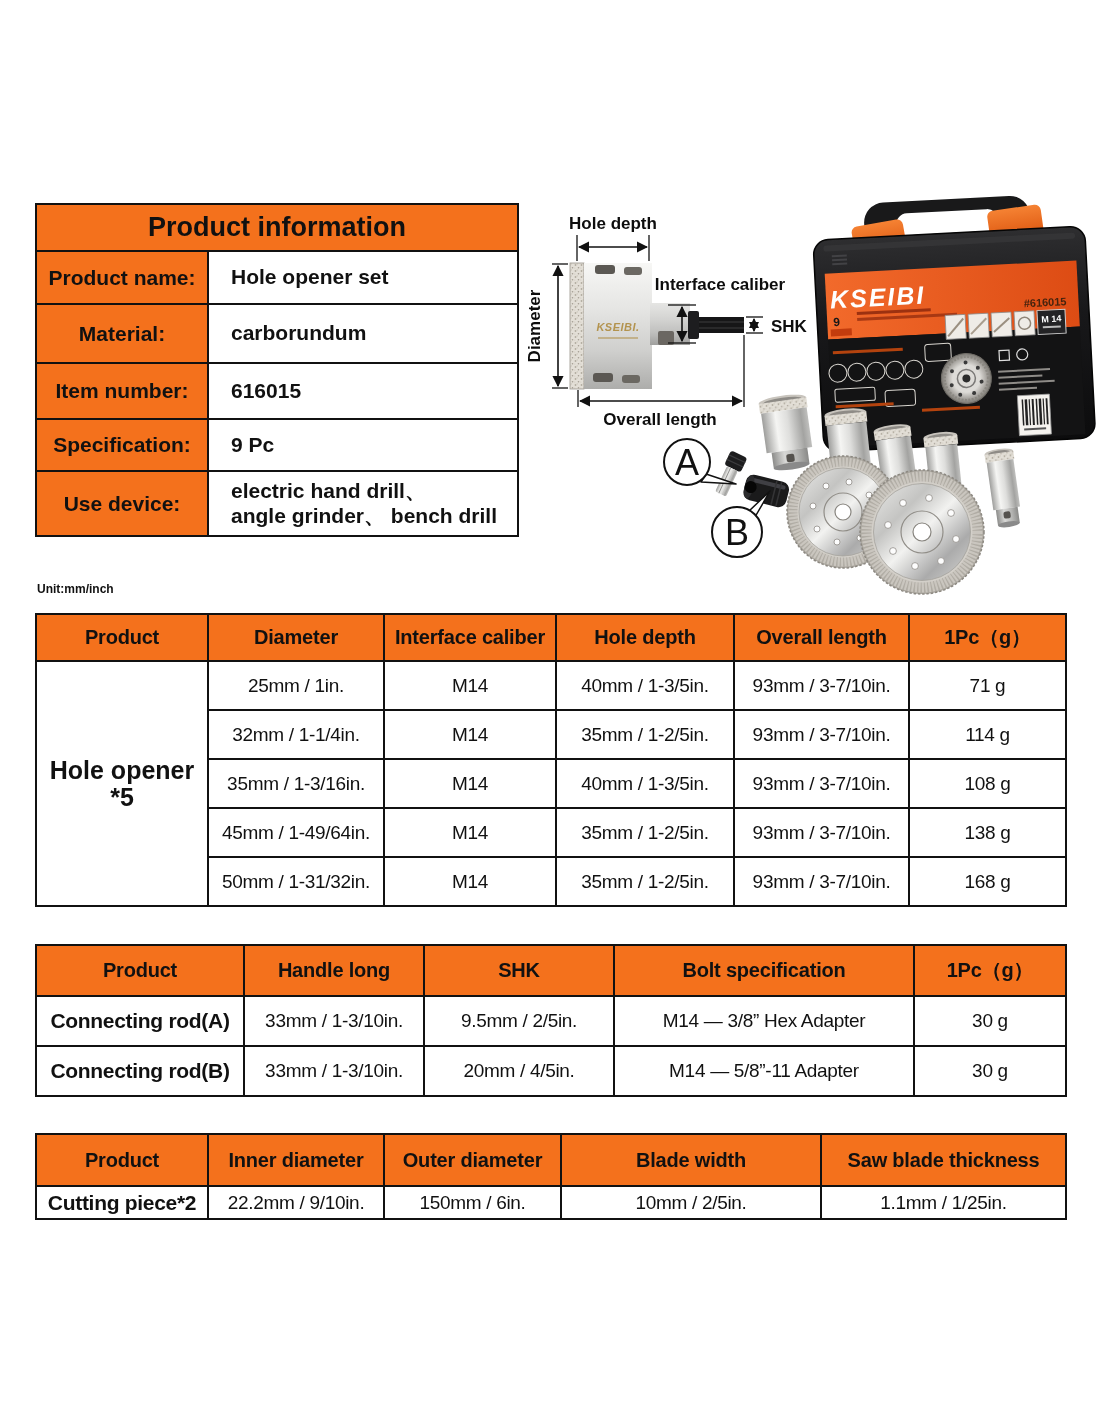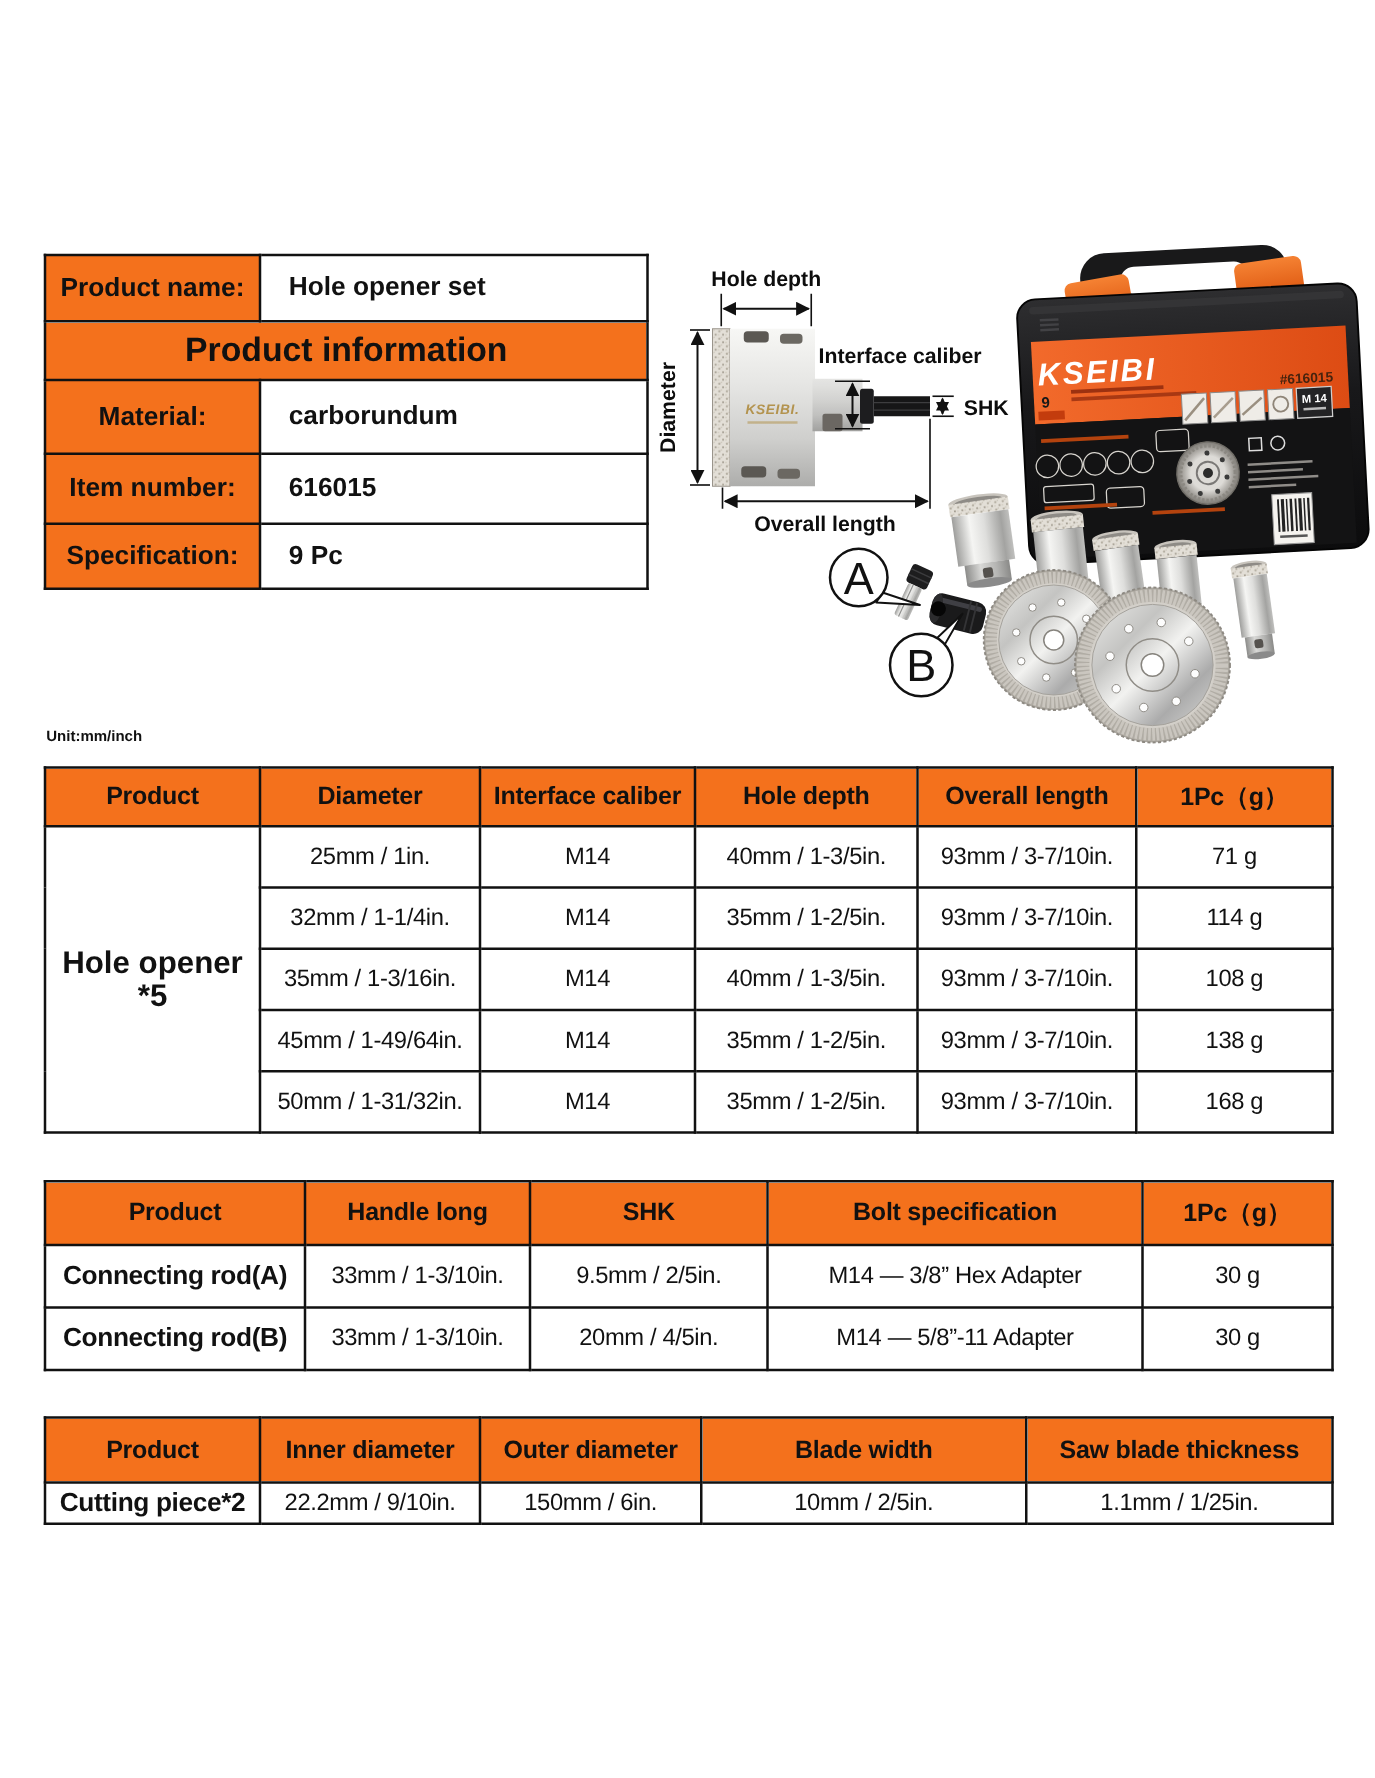--- a/index.html
+++ b/index.html
@@ -26,38 +26,45 @@
 </head>
 <body>
 
 <div class="abs" style="left:35px;top:203px;">
   <table style="width:482px;">
     <colgroup>
         <col style="width:172px">
         <col style="width:310px">
       </colgroup>
     <tbody>
-        <tr style="height:53px">
+        <tr style="height:47px">
+      <th colspan="2" class="orange pi-title">Product information</th>
+    </tr>
+    <tr style="height:53px">
       <td class="orange pi-lbl">Product name:</td>
       <td class="pi-val">Hole opener set</td>
-    </tr>
-    <tr style="height:47px">
-      <th colspan="2" class="orange pi-title">Product information</th>
     </tr>
     <tr style="height:59px">
       <td class="orange pi-lbl">Material:</td>
       <td class="pi-val">carborundum</td>
     </tr>
     <tr style="height:56px">
       <td class="orange pi-lbl">Item number:</td>
       <td class="pi-val">616015</td>
     </tr>
     <tr style="height:52px">
       <td class="orange pi-lbl">Specification:</td>
       <td class="pi-val">9 Pc</td>
+    </tr>
+    <tr style="height:65px">
+      <td class="orange pi-lbl">Use device:</td>
+      <td class="pi-val">
+        <div>electric hand drill、</div>
+        <div>angle grinder、 bench drill</div>
+      </td>
     </tr>
   </tbody>
     </table>
 </div>
 
 <svg class="abs" style="left:520px;top:185px;" width="580" height="425" viewBox="0 0 580 425">
   <defs>
     <marker id="arw" viewBox="0 0 10 10" refX="9" refY="5" markerWidth="7" markerHeight="7" orient="auto-start-reverse">
       <path d="M0,0 L10,5 L0,10 z" fill="#111"></path>
     </marker>

